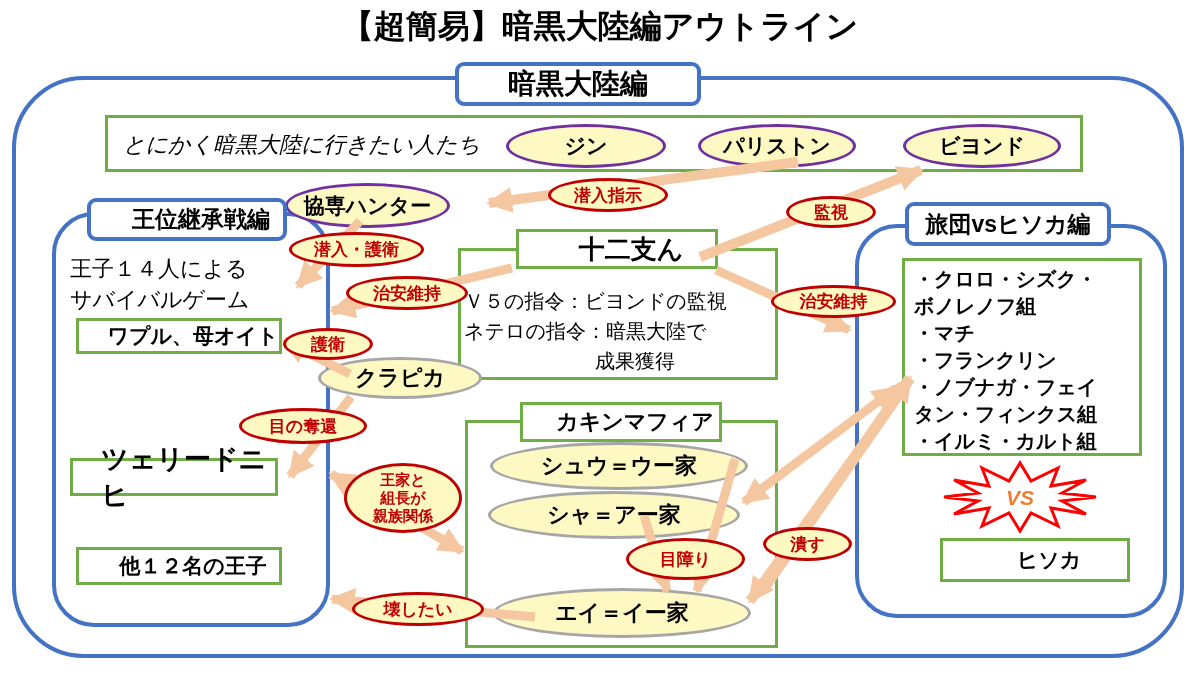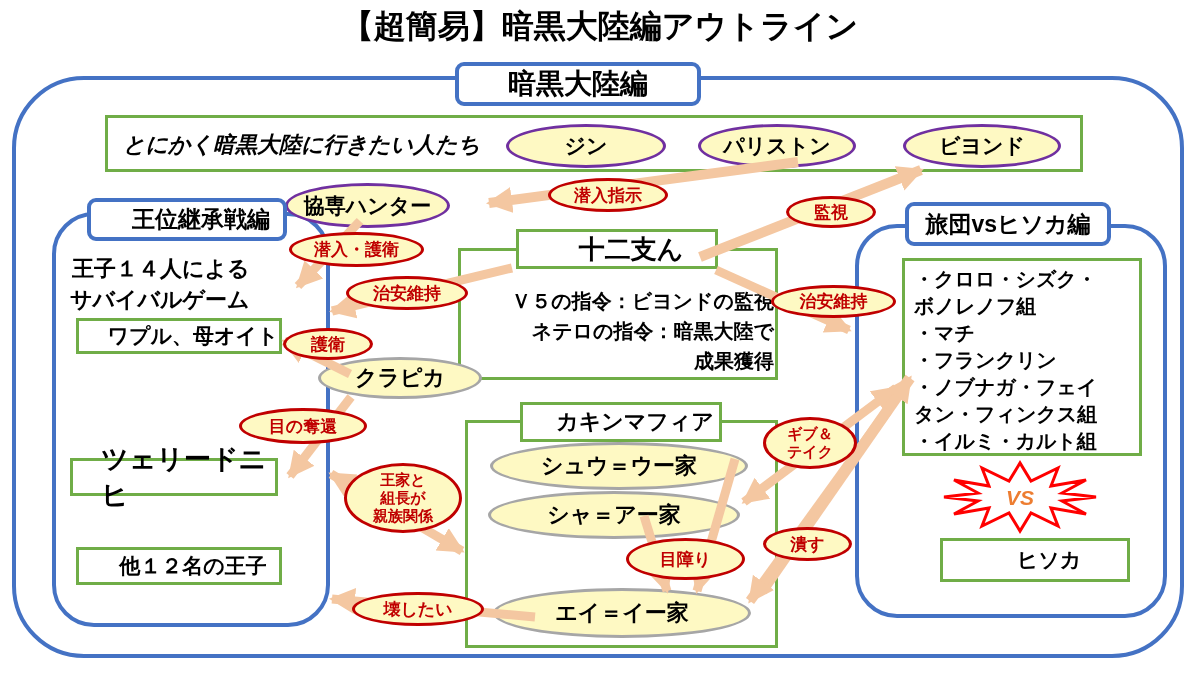--- a/index.html
+++ b/index.html
@@ -10,21 +10,21 @@
         display:flex;align-items:center;justify-content:center;font-weight:bold;z-index:2;}
   .gbox{position:absolute;box-sizing:border-box;background:#fff;border:3px solid #70AD47;
         display:flex;align-items:center;justify-content:center;font-weight:bold;z-index:2;padding-left:28px;}
   .gframe{position:absolute;box-sizing:border-box;background:#fff;border:3px solid #70AD47;z-index:1;}
   .oval{position:absolute;box-sizing:border-box;background:#fef9c3;border-radius:50%;
         display:flex;align-items:center;justify-content:center;font-weight:bold;text-align:center;z-index:2;}
   .purple{border:3.5px solid #7030A0;}
   .gray{border:3.5px solid #A6A6A6;}
   .redoval{border:3px solid #C00000;color:#C00000;z-index:5;}
   .stack{flex-direction:column;line-height:18px;}
-  .txt{position:absolute;font-weight:bold;z-index:2;text-align:right;}
+  .txt{position:absolute;font-weight:normal;z-index:2;}
   #arrow-layer{position:absolute;left:0;top:0;z-index:4;pointer-events:none;}
   .title{position:absolute;left:0;right:0;top:5px;text-align:center;font-size:32px;font-weight:bold;z-index:2;}
 </style>
 </head>
 <body>
 
 <div id="canvas">
 
   <div class="title">【超簡易】暗黒大陸編アウトライン</div>
 
@@ -107,21 +107,17 @@
   <div class="oval redoval" style="left:289px;top:232px;width:135px;height:35px;font-size:17px;">潜入・護衛</div>
   <div class="oval redoval" style="left:346px;top:276px;width:122px;height:34px;font-size:17px;">治安維持</div>
   <div class="oval redoval" style="left:771px;top:285px;width:125px;height:33px;font-size:17px;">治安維持</div>
   <div class="oval redoval" style="left:283px;top:328px;width:90px;height:32px;font-size:17px;">護衛</div>
   <div class="oval redoval" style="left:239px;top:408px;width:128px;height:36px;font-size:17px;">目の奪還</div>
   <div class="oval redoval stack" style="left:344px;top:463px;width:118px;height:70px;font-size:15px;">
     <div>王家と</div>
     <div>組長が</div>
     <div>親族関係</div>
   </div>
-  <div class="oval redoval stack" style="left:763px;top:417px;width:94px;height:52px;font-size:15px;">
-    <div>ギブ＆</div>
-    <div>テイク</div>
-  </div>
   <div class="oval redoval" style="left:626px;top:538px;width:119px;height:42px;font-size:17px;">目障り</div>
   <div class="oval redoval" style="left:763px;top:527px;width:89px;height:34px;font-size:17px;">潰す</div>
   <div class="oval redoval" style="left:352px;top:592px;width:132px;height:34px;font-size:17px;text-align:right;">壊したい</div>
 
 </div>
 
 </body></html>

